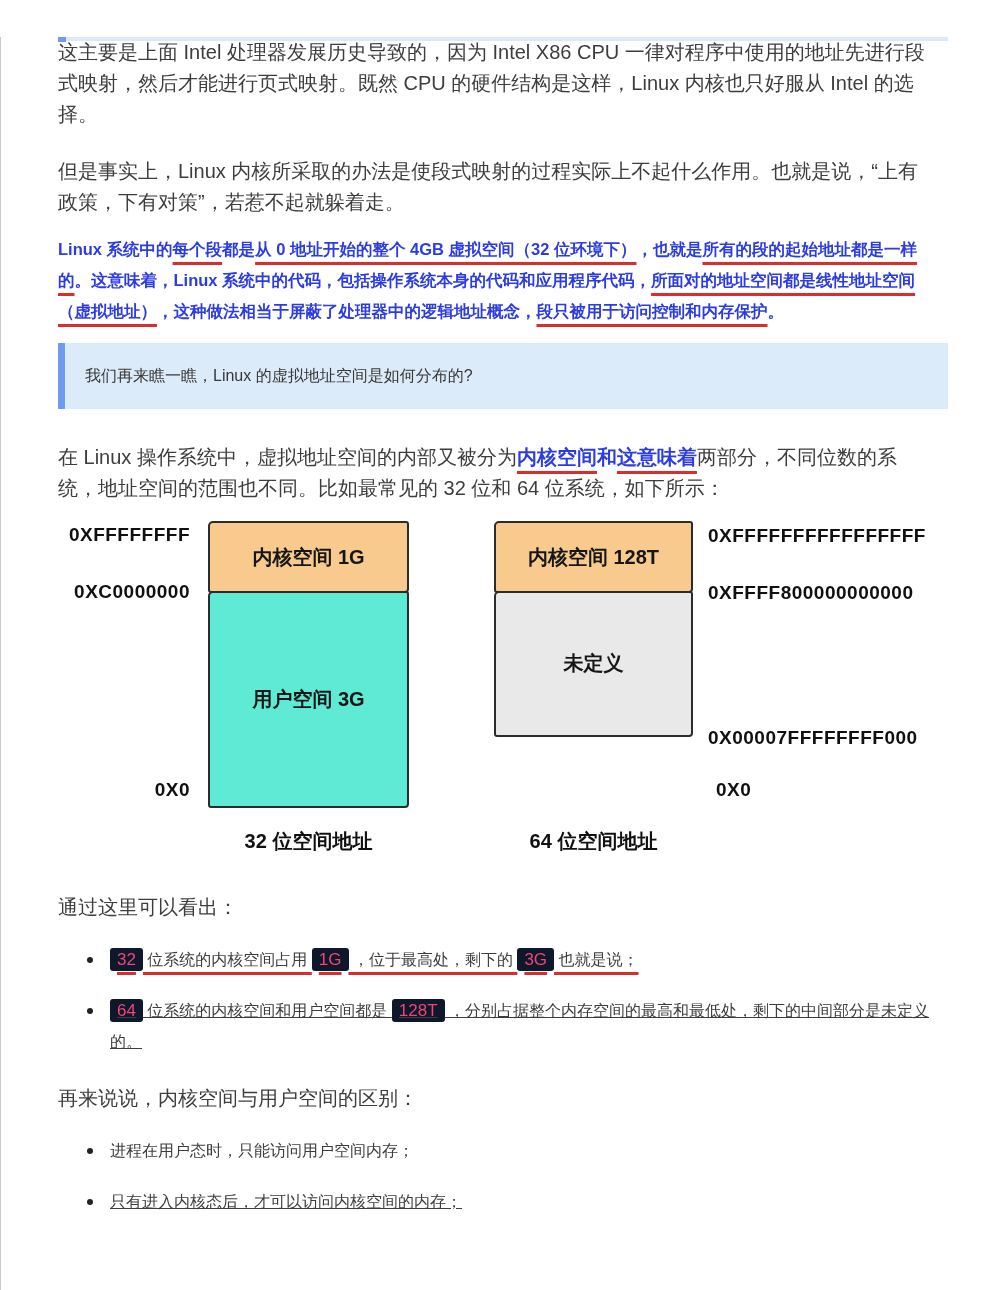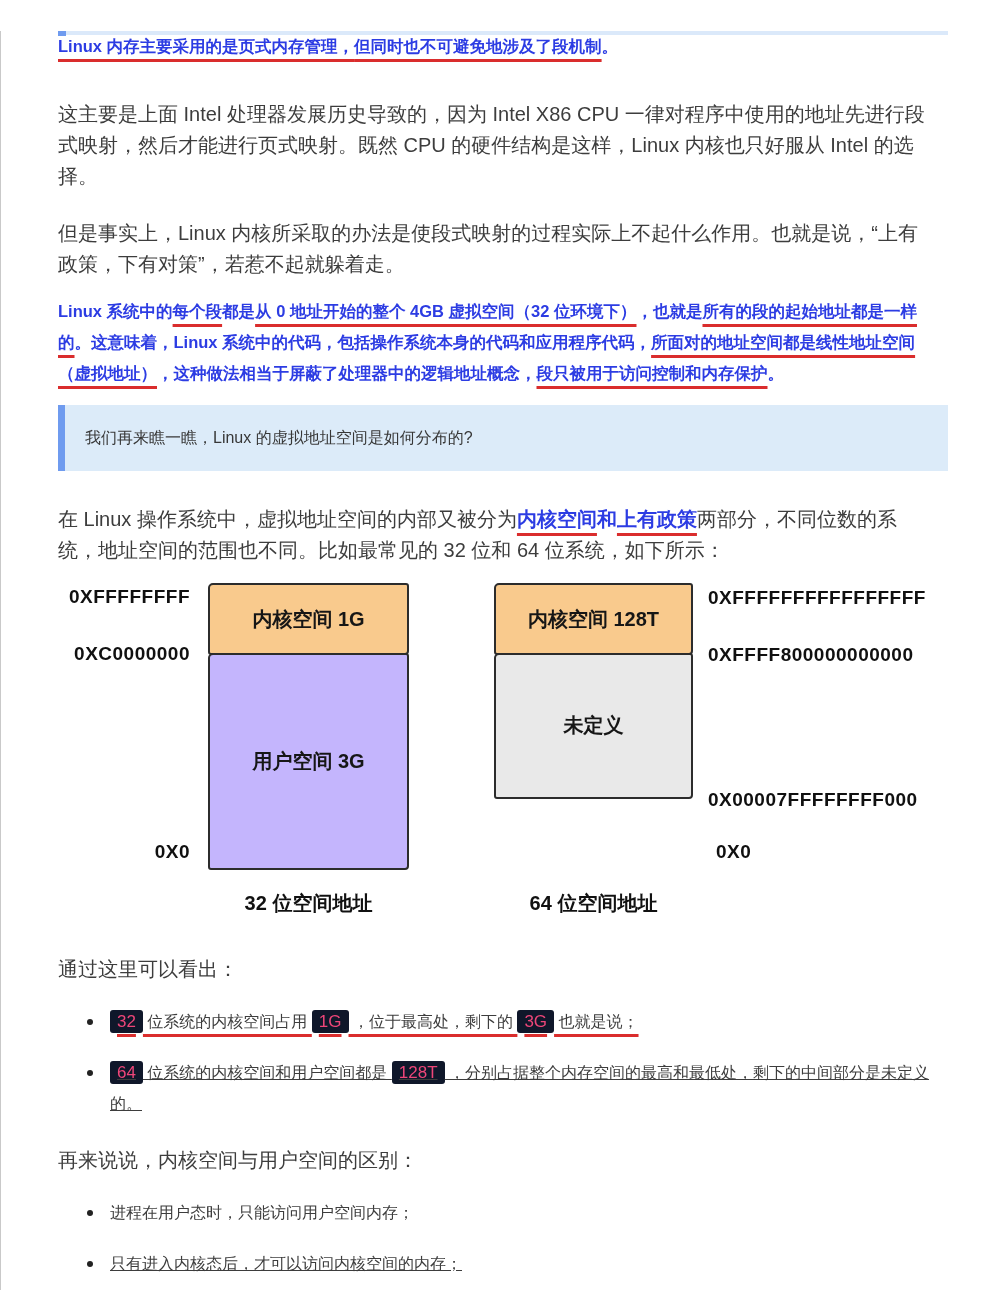--- a/index.html
+++ b/index.html
@@ -42,21 +42,21 @@
   .ll1{top:3px;}  .ll2{top:60px;}  .ll3{top:258px;}
   .lab-right{left:650px;text-align:left;}
   .rl1{top:4px;}  .rl2{top:61px;}  .rl3{top:206px;}  .rl4{top:258px;left:658px;}
   .membox{position:absolute;top:0;}
   .box32{left:150px;width:201px;border-radius:12px;}
   .box64{left:436px;width:199px;}
   .sec{box-sizing:border-box;border:2.5px solid #2c2c2c;display:flex;align-items:center;justify-content:center;
        font-size:20px;font-weight:700;color:#161616;border-radius:5px 3px 4px 3px;}
   .sec + .sec{margin-top:-2.5px;}
   .sec-orange{background:#f9ca8d;height:72px;}
-  .sec-blue-big{background:#c4b5fd;height:217px;}
+  .sec-blue-big{background:#5eead4;height:217px;}
   .sec-gray{background:#e9e9e9;height:146px;}
   .sec-blue-small{background:#cde3f7;height:72px;}
   .dcap{position:absolute;top:307px;text-align:center;font-size:20px;font-weight:700;color:#111;}
   .cap32{left:150px;width:201px;}
   .cap64{left:436px;width:199px;}
 
   
   .list{list-style:none;margin:21px 0 0 0;padding:0;}
   .list li{position:relative;padding-left:52px;font-size:16px;line-height:31px;}
   .list li + li{margin-top:20px;text-decoration:underline;}
@@ -68,33 +68,32 @@
 <div class="page">
   <div class="page-left-border"></div>
 
   <div class="quote-tail">
     <span class="qt-border"></span>
     <span class="qt-bg"></span>
   </div>
 
   <div class="content">
 
-    <p class="para emph p1"><span class="b r">Linux 内存主要采用的是页式内存管理，</span><span class="b r">但同时也不可避免地涉及了段机制</span><span>。</span></p>
 
     <p class="para p2"><span>这主要是上面 Intel 处理器发展历史导致的，因为 Intel X86 CPU 一律对程序中使用的地址先进行段式映射，然后才能进行页式映射。既然 CPU 的硬件结构是这样，Linux 内核也只好服从 Intel 的选择。</span></p>
 
     <p class="para p3"><span>但是事实上，Linux 内核所采取的办法是使段式映射的过程实际上不起什么作用。也就是说，“上有政策，下有对策”，若惹不起就躲着走。</span></p>
 
     <p class="para emph p4"><span class="b">Linux 系统中的</span><span class="b r">每个段</span><span class="b">都是</span><span class="b r">从 0 地址开始的整个 4GB 虚拟空间（32 位环境下）</span><span class="b">，也就是</span><span class="b r">所有的段的起始地址都是一样的</span><span class="b">。这意味着，Linux 系统中的代码，包括操作系统本身的代码和应用程序代码，</span><span class="b r">所面对的地址空间都是线性地址空间（虚拟地址）</span><span class="b">，这种做法相当于屏蔽了处理器中的逻辑地址概念，</span><span class="b r">段只被用于访问控制和内存保护</span><span class="b">。</span></p>
 
     <blockquote class="quote">
       <p>我们再来瞧一瞧，Linux 的虚拟地址空间是如何分布的?</p>
     </blockquote>
 
-    <p class="para p5"><span>在 Linux 操作系统中，虚拟地址空间的内部又被分为</span><span class="b r">内核空间</span><span class="b">和</span><span class="b r">上有政策</span><span>两部分，不同位数的系统，地址空间的范围也不同。比如最常见的 32 位和 64 位系统，如下所示：</span></p>
+    <p class="para p5"><span>在 Linux 操作系统中，虚拟地址空间的内部又被分为</span><span class="b r">内核空间</span><span class="b">和</span><span class="b r">这意味着</span><span>两部分，不同位数的系统，地址空间的范围也不同。比如最常见的 32 位和 64 位系统，如下所示：</span></p>
 
     <figure class="diagram">
 
       <div class="dlab lab-left ll1">0XFFFFFFFF</div>
       <div class="dlab lab-left ll2">0XC0000000</div>
       <div class="dlab lab-left ll3">0X0</div>
       <div class="membox box32">
         <div class="sec sec-orange">内核空间 1G</div>
         <div class="sec sec-blue-big">用户空间 3G</div>
       </div>

